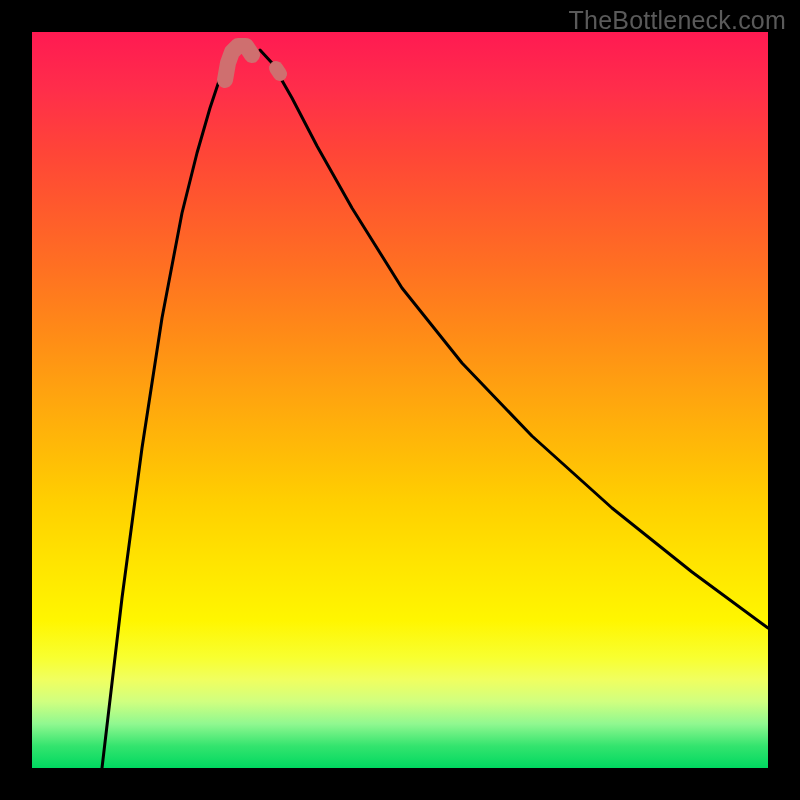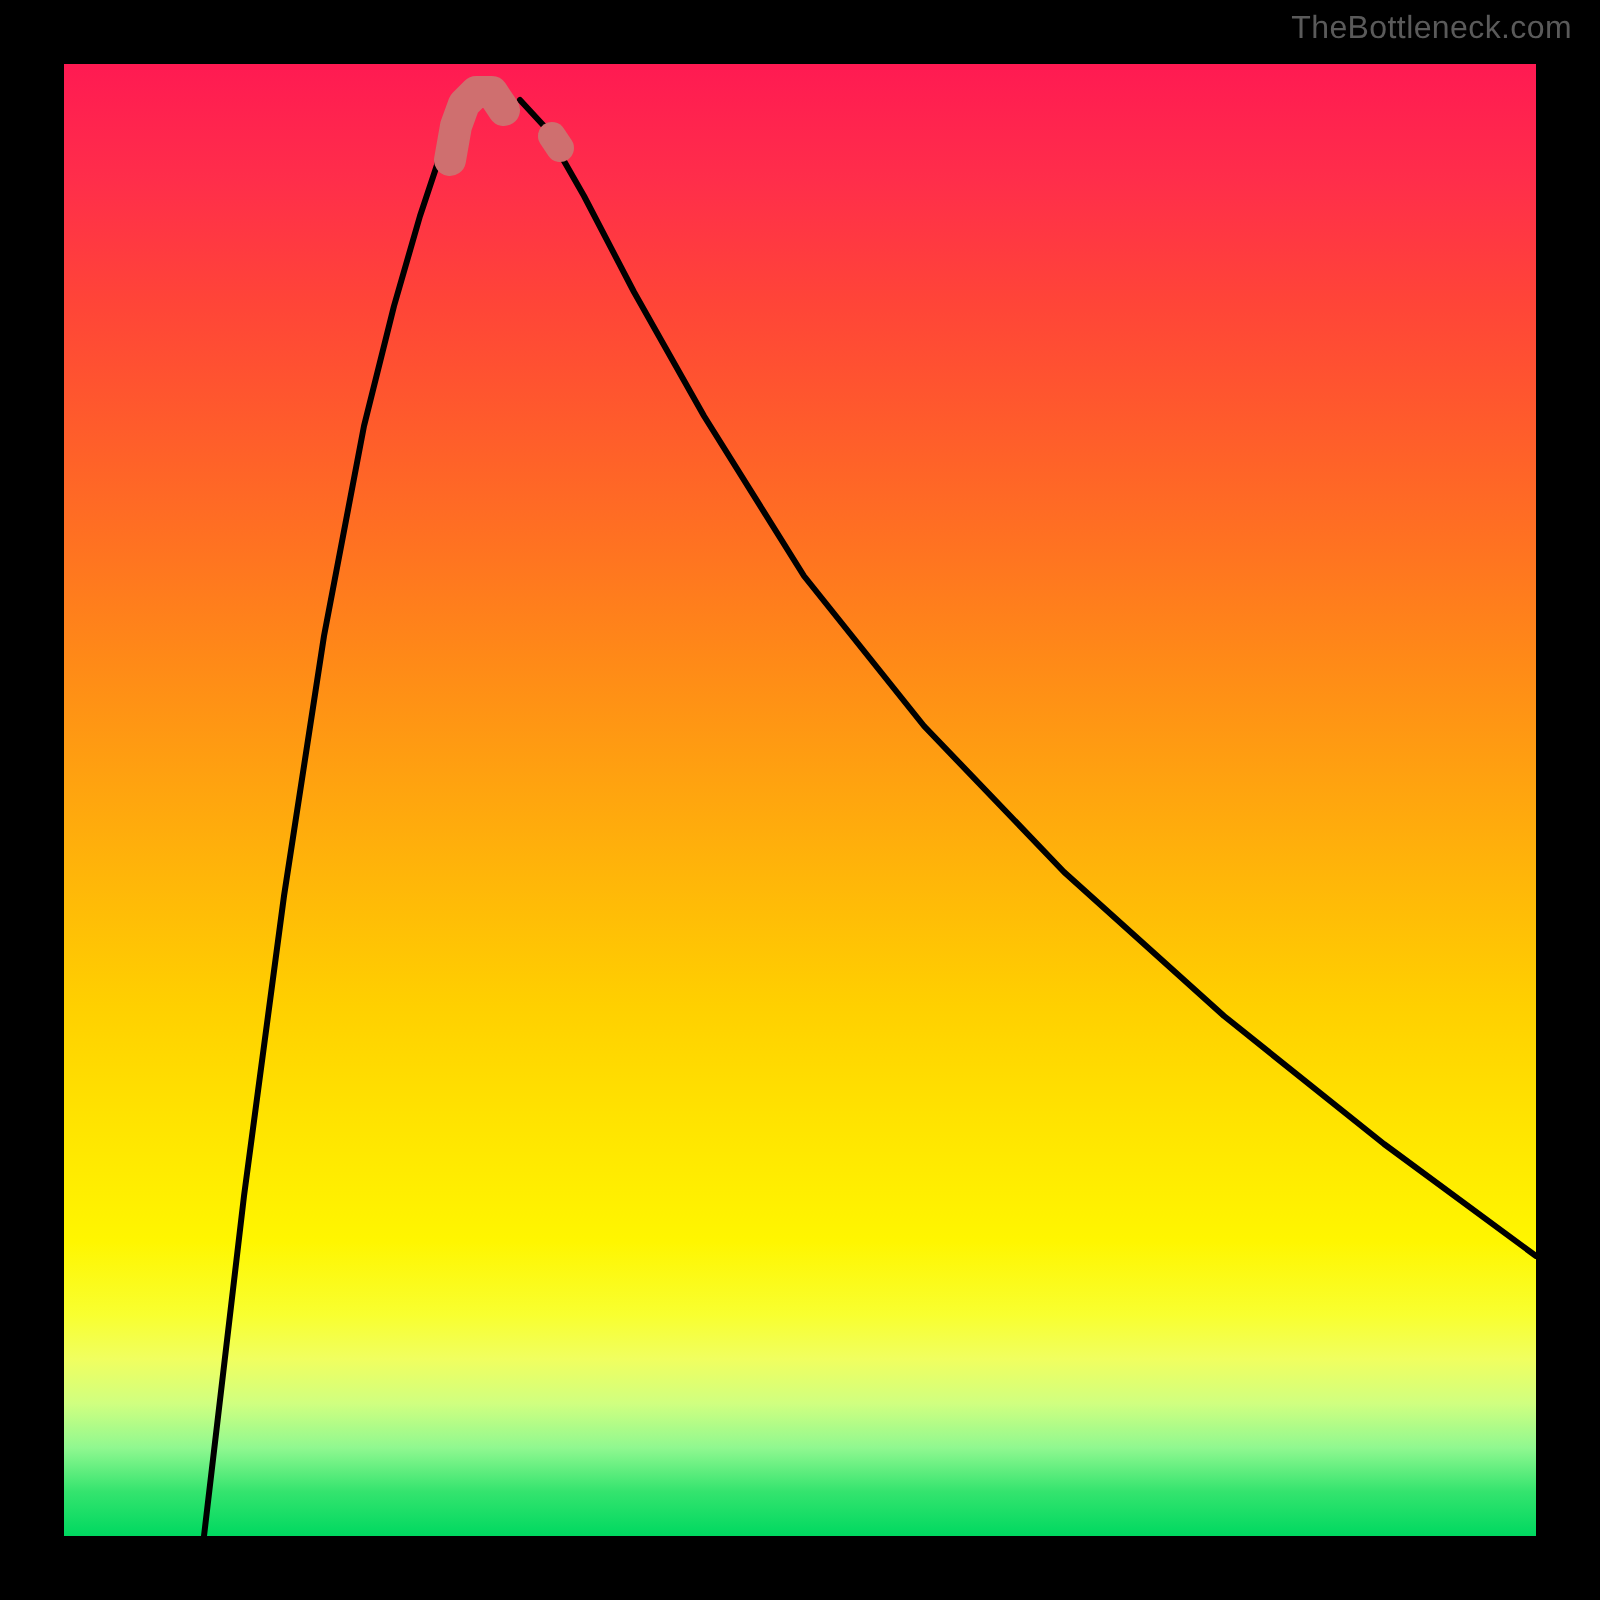--- a/index.html
+++ b/index.html
@@ -43,21 +43,21 @@
       #90f890 94%,
       #34e46e 97%,
       #00d860 100%
     );
   }
   .watermark {
     position: absolute;
     top: 6px;
     right: 14px;
     font-family: Arial, Helvetica, sans-serif;
-    font-size: 16px;
+    font-size: 25px;
     color: #5a5a5a;
     letter-spacing: 0.2px;
   }
   svg.curves {
     position: absolute;
     left: 32px;
     top: 32px;
     width: 736px;
     height: 736px;
     overflow: visible;

